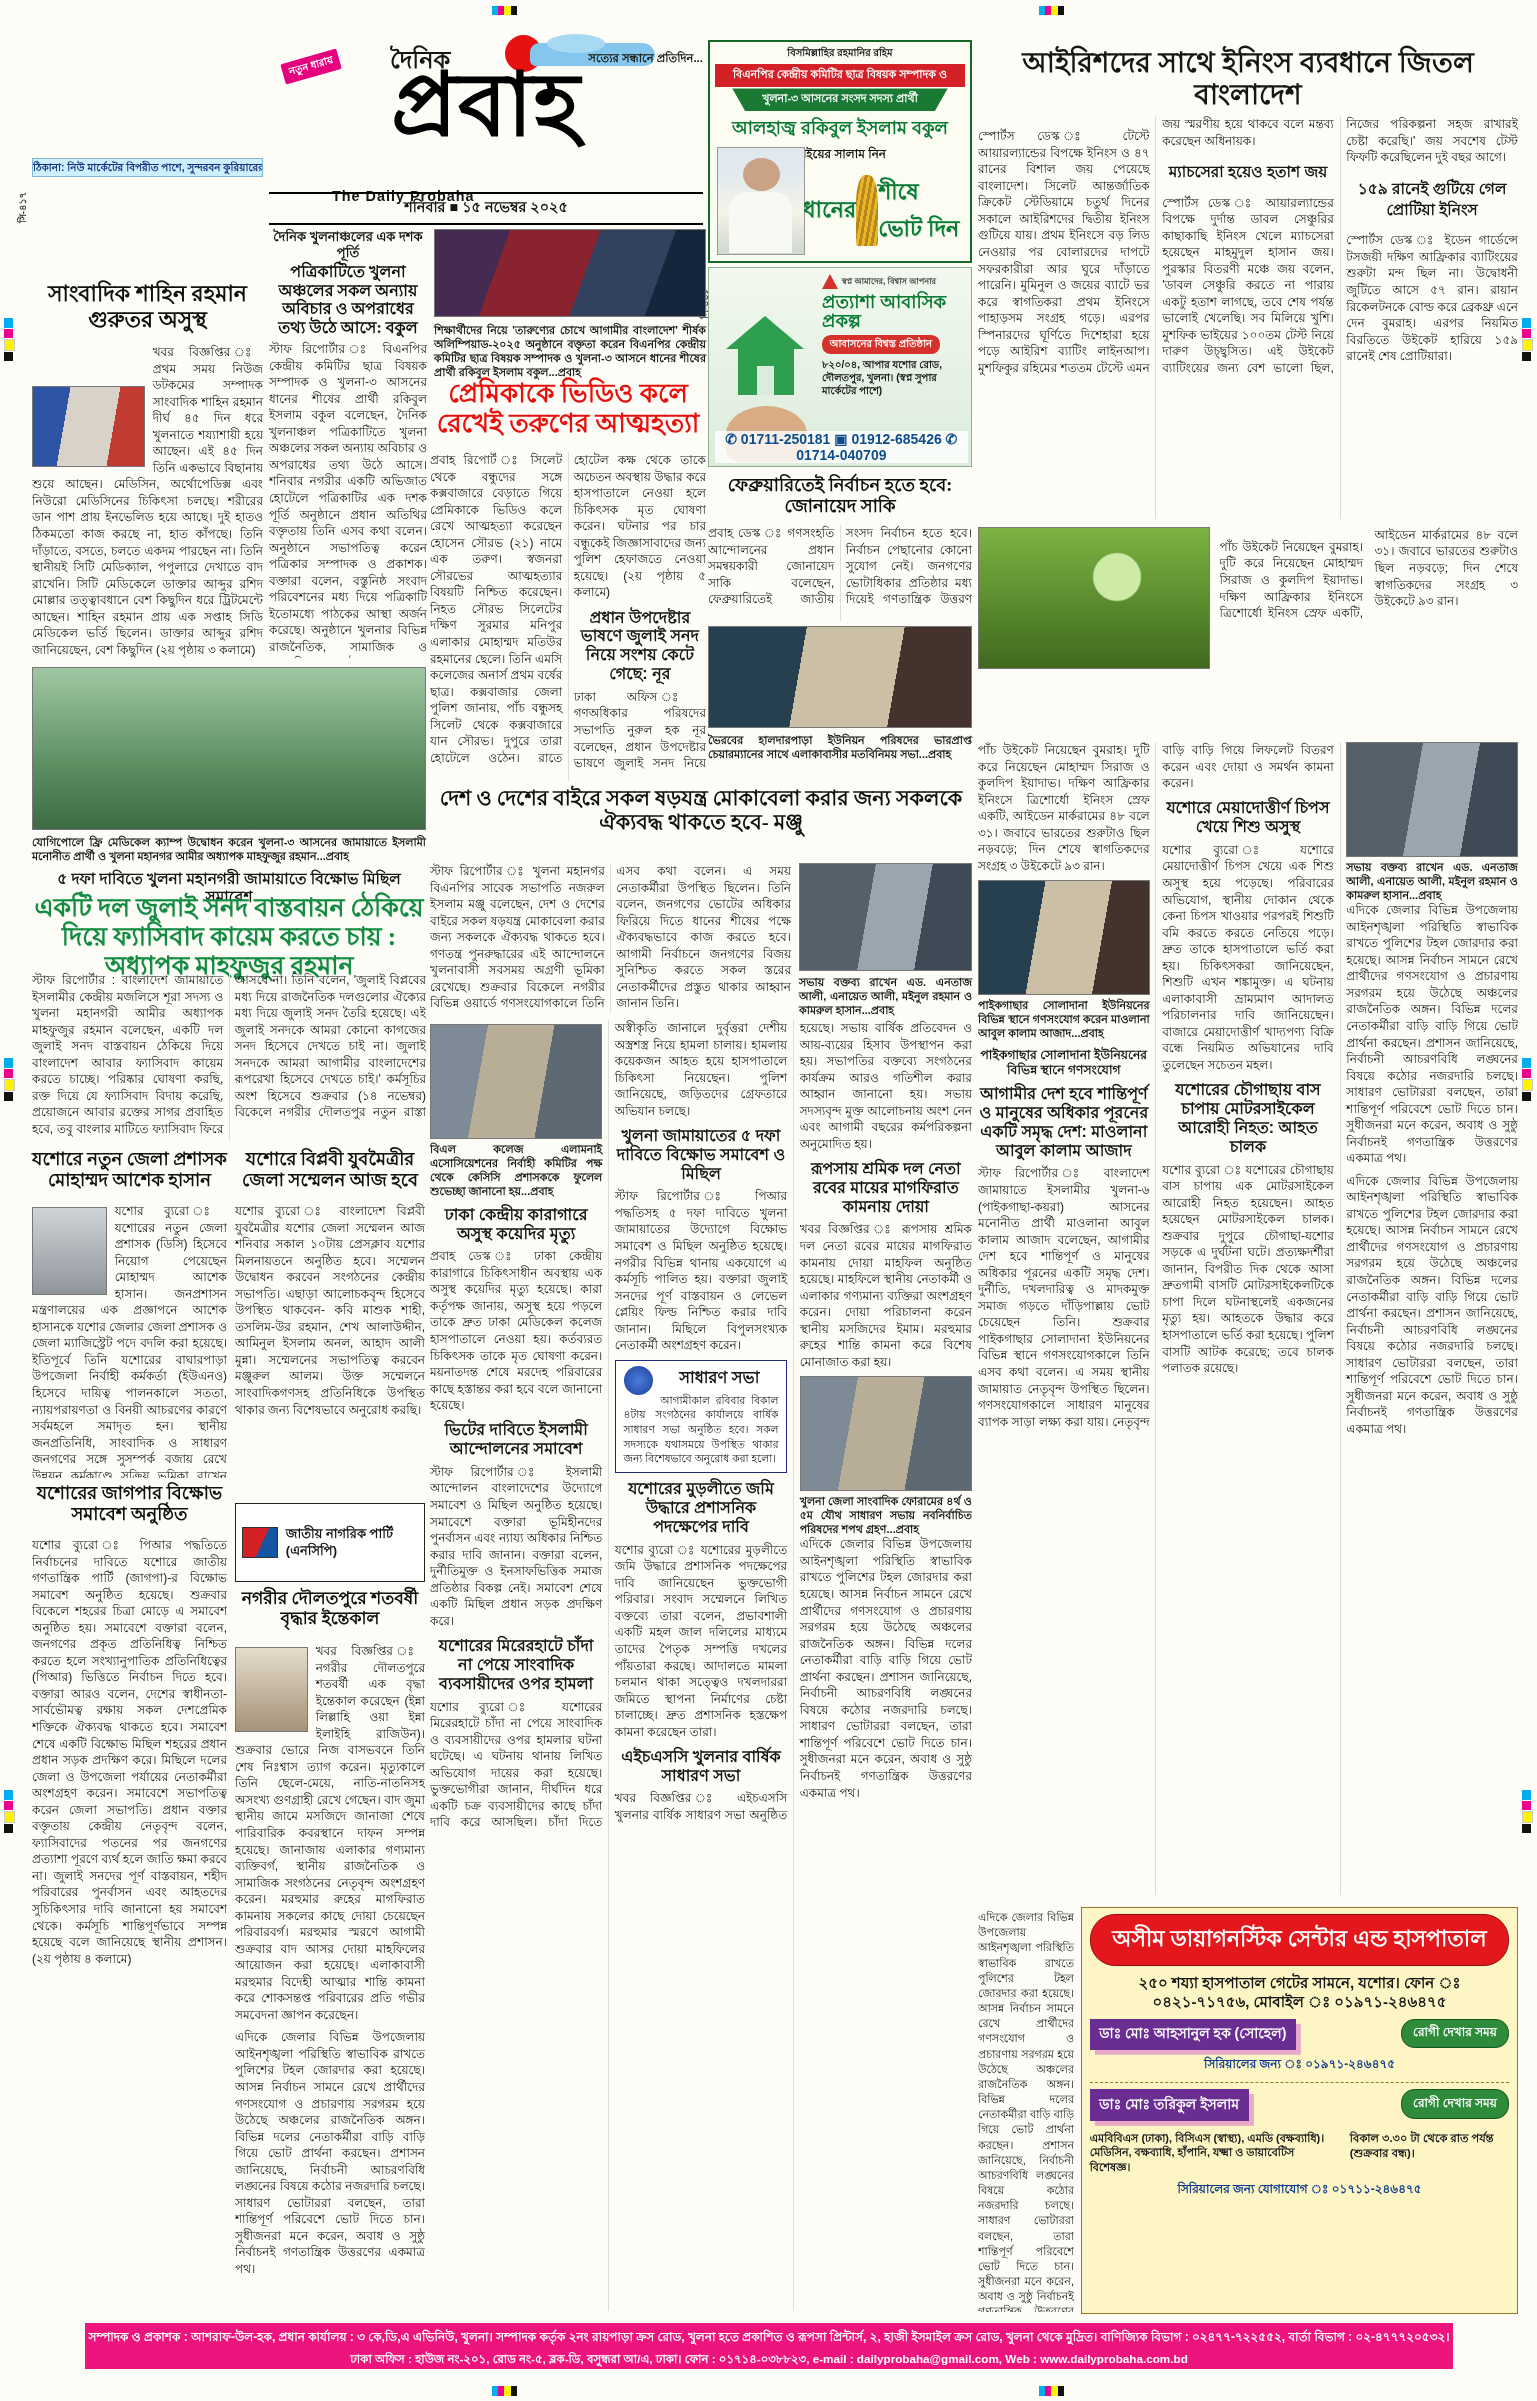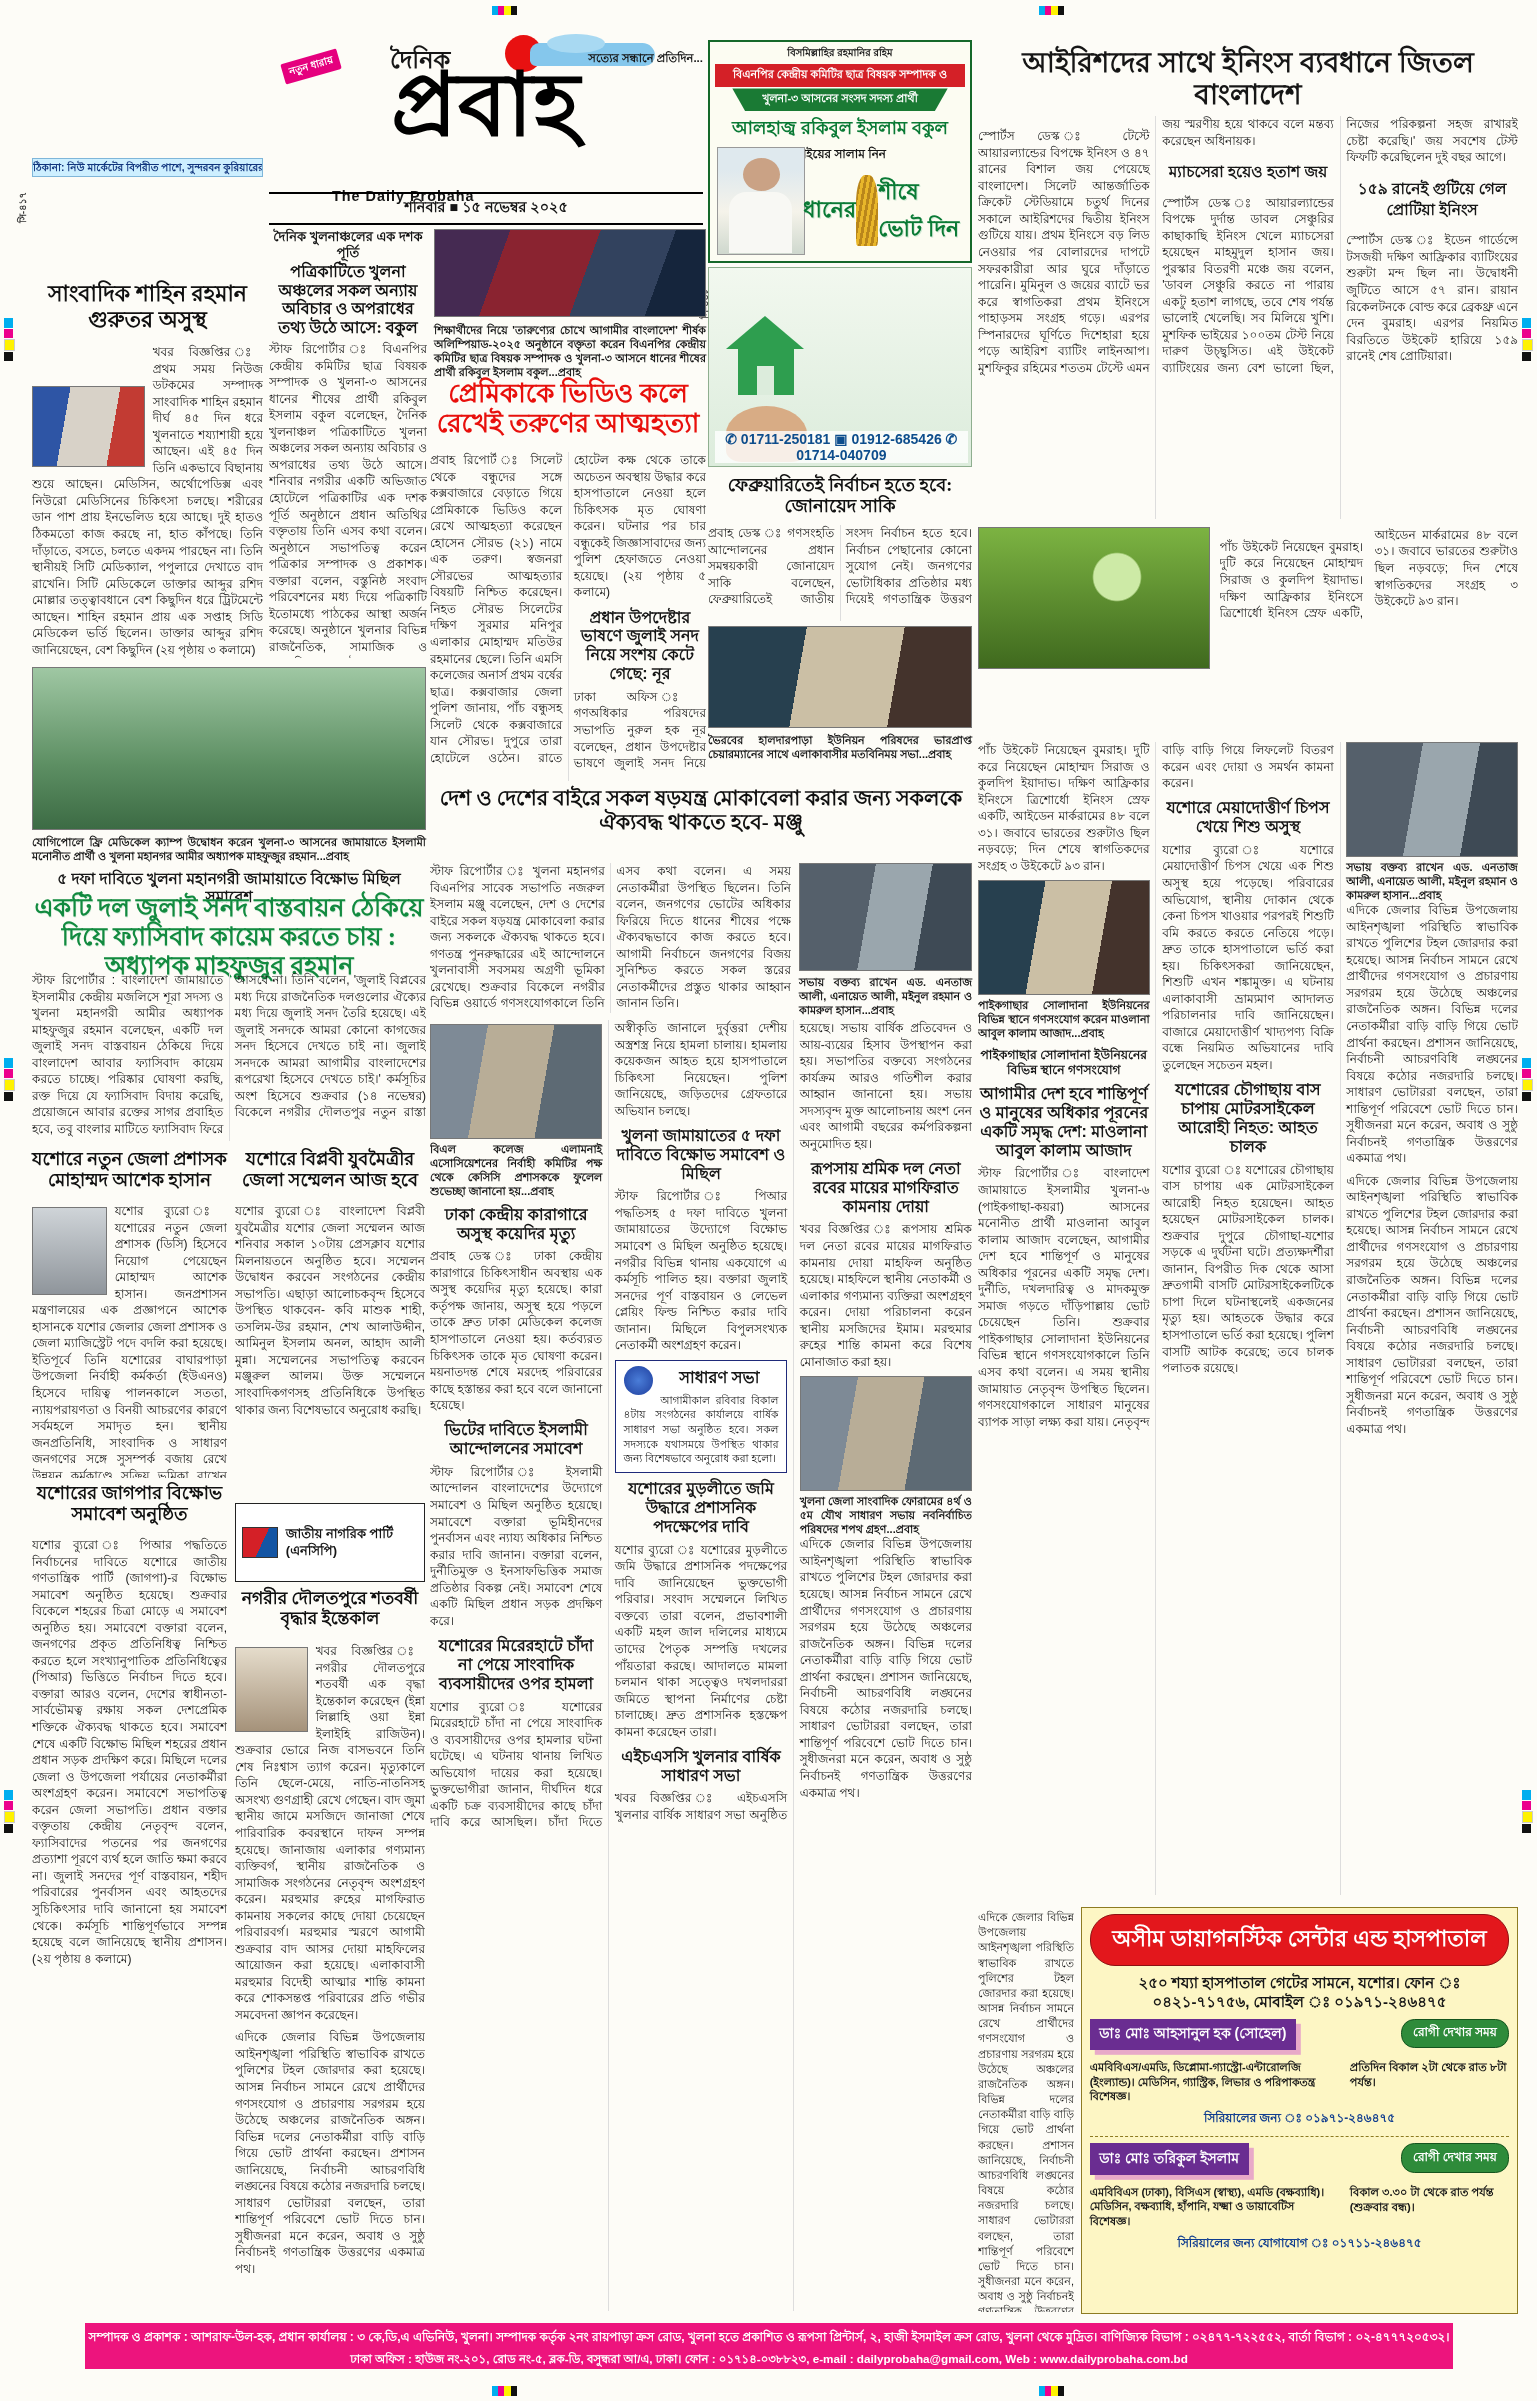--- a/index.html
+++ b/index.html
@@ -212,20 +212,29 @@
       <span class="sheaf"></span>
       <span class="vote">শীষে ভোট দিন</span>
     </div>
   </div>
 
   <div id="housing" class="abs">
     <div class="hand">
       <div class="house"></div>
         <div class="palm"></div>
     </div>
+    <div class="rt">
+      <div class="logo">
+          <span class="tri"></span>
+        <span class="lgtxt">স্বপ্ন আমাদের, বিশ্বাস আপনার</span>
+        </div>
+      <div class="brand">প্রত্যাশা আবাসিক প্রকল্প</div>
+      <span class="pill">আবাসনের বিশ্বস্ত প্রতিষ্ঠান</span>
+      <div class="adr">৮২০/০৪, আপার যশোর রোড, দৌলতপুর, খুলনা। (স্বপ্ন সুপার মার্কেটের পাশে)</div>
+    </div>
     <div class="ph-line">✆ 01711-250181 ▣ 01912-685426 ✆ 01714-040709</div>
   </div>
   <div class="vcode" style="left:697px;top:288px;">সি-৪৪৮</div>
 
   <div id="sports" class="abs">
     <div class="sp-head">আইরিশদের সাথে ইনিংস ব্যবধানে জিতল বাংলাদেশ</div>
     <div id="sp-cols" class="cols3">
       <p>স্পোর্টস ডেস্ক ঃ টেস্টে আয়ারল্যান্ডের বিপক্ষে ইনিংস ও ৪৭ রানের বিশাল জয় পেয়েছে বাংলাদেশ। সিলেট আন্তর্জাতিক ক্রিকেট স্টেডিয়ামে চতুর্থ দিনের সকালে আইরিশদের দ্বিতীয় ইনিংস গুটিয়ে যায়। প্রথম ইনিংসে বড় লিড নেওয়ার পর বোলারদের দাপটে সফরকারীরা আর ঘুরে দাঁড়াতে পারেনি। মুমিনুল ও জয়ের ব্যাটে ভর করে স্বাগতিকরা প্রথম ইনিংসে পাহাড়সম সংগ্রহ গড়ে। এরপর স্পিনারদের ঘূর্ণিতে দিশেহারা হয়ে পড়ে আইরিশ ব্যাটিং লাইনআপ। মুশফিকুর রহিমের শততম টেস্টে এমন জয় স্মরণীয় হয়ে থাকবে বলে মন্তব্য করেছেন অধিনায়ক।</p>
       <h4>ম্যাচসেরা হয়েও হতাশ জয়</h4>
       <p>স্পোর্টস ডেস্ক ঃ আয়ারল্যান্ডের বিপক্ষে দুর্দান্ত ডাবল সেঞ্চুরির কাছাকাছি ইনিংস খেলে ম্যাচসেরা হয়েছেন মাহমুদুল হাসান জয়। পুরস্কার বিতরণী মঞ্চে জয় বলেন, 'ডাবল সেঞ্চুরি করতে না পারায় একটু হতাশ লাগছে, তবে শেষ পর্যন্ত ভালোই খেলেছি। সব মিলিয়ে খুশি। মুশফিক ভাইয়ের ১০০তম টেস্ট নিয়ে দারুণ উচ্ছ্বসিত। এই উইকেট ব্যাটিংয়ের জন্য বেশ ভালো ছিল, নিজের পরিকল্পনা সহজ রাখারই চেষ্টা করেছি।' জয় সবশেষ টেস্ট ফিফটি করেছিলেন দুই বছর আগে।</p>
@@ -346,24 +355,20 @@
 
   <div class="abs body-txt" style="left:978px;top:1910px;width:96px;height:402px;font-size:11px;">এদিকে জেলার বিভিন্ন উপজেলায় আইনশৃঙ্খলা পরিস্থিতি স্বাভাবিক রাখতে পুলিশের টহল জোরদার করা হয়েছে। আসন্ন নির্বাচন সামনে রেখে প্রার্থীদের গণসংযোগ ও প্রচারণায় সরগরম হয়ে উঠেছে অঞ্চলের রাজনৈতিক অঙ্গন। বিভিন্ন দলের নেতাকর্মীরা বাড়ি বাড়ি গিয়ে ভোট প্রার্থনা করছেন। প্রশাসন জানিয়েছে, নির্বাচনী আচরণবিধি লঙ্ঘনের বিষয়ে কঠোর নজরদারি চলছে। সাধারণ ভোটাররা বলছেন, তারা শান্তিপূর্ণ পরিবেশে ভোট দিতে চান। সুধীজনরা মনে করেন, অবাধ ও সুষ্ঠু নির্বাচনই গণতান্ত্রিক উত্তরণের একমাত্র পথ।</div>
 
   <div id="ashim" class="abs">
     <div class="ttl">অসীম ডায়াগনস্টিক সেন্টার এন্ড হাসপাতাল</div>
     <div class="adr">২৫০ শয্যা হাসপাতাল গেটের সামনে, যশোর। ফোন ঃ ০৪২১-৭১৭৫৬, মোবাইল ঃ ০১৯৭১-২৪৬৪৭৫</div>
     <div class="row">
       <span class="doc">ডাঃ মোঃ আহসানুল হক (সোহেল)</span>
       <span class="time-pill">রোগী দেখার সময়</span>
     </div>
-    <div class="row">
-      <div class="qual">এমবিবিএস/এমডি, ডিপ্লোমা-গ্যাস্ট্রো-এন্টারোলজি (ইংল্যান্ড)। মেডিসিন, গ্যাস্ট্রিক, লিভার ও পরিপাকতন্ত্র বিশেষজ্ঞ।</div>
-      <div class="time">প্রতিদিন বিকাল ২টা থেকে রাত ৮টা পর্যন্ত।</div>
-    </div>
     <div class="contact">সিরিয়ালের জন্য ঃ ০১৯৭১-২৪৬৪৭৫</div>
     <div class="div"></div>
     <div class="row">
       <span class="doc">ডাঃ মোঃ তরিকুল ইসলাম</span>
       <span class="time-pill">রোগী দেখার সময়</span>
     </div>
     <div class="row">
       <div class="qual">এমবিবিএস (ঢাকা), বিসিএস (স্বাস্থ্য), এমডি (বক্ষব্যাধি)। মেডিসিন, বক্ষব্যাধি, হাঁপানি, যক্ষ্মা ও ডায়াবেটিস বিশেষজ্ঞ।</div>
       <div class="time">বিকাল ৩.৩০ টা থেকে রাত পর্যন্ত (শুক্রবার বন্ধ)।</div>
     </div>

